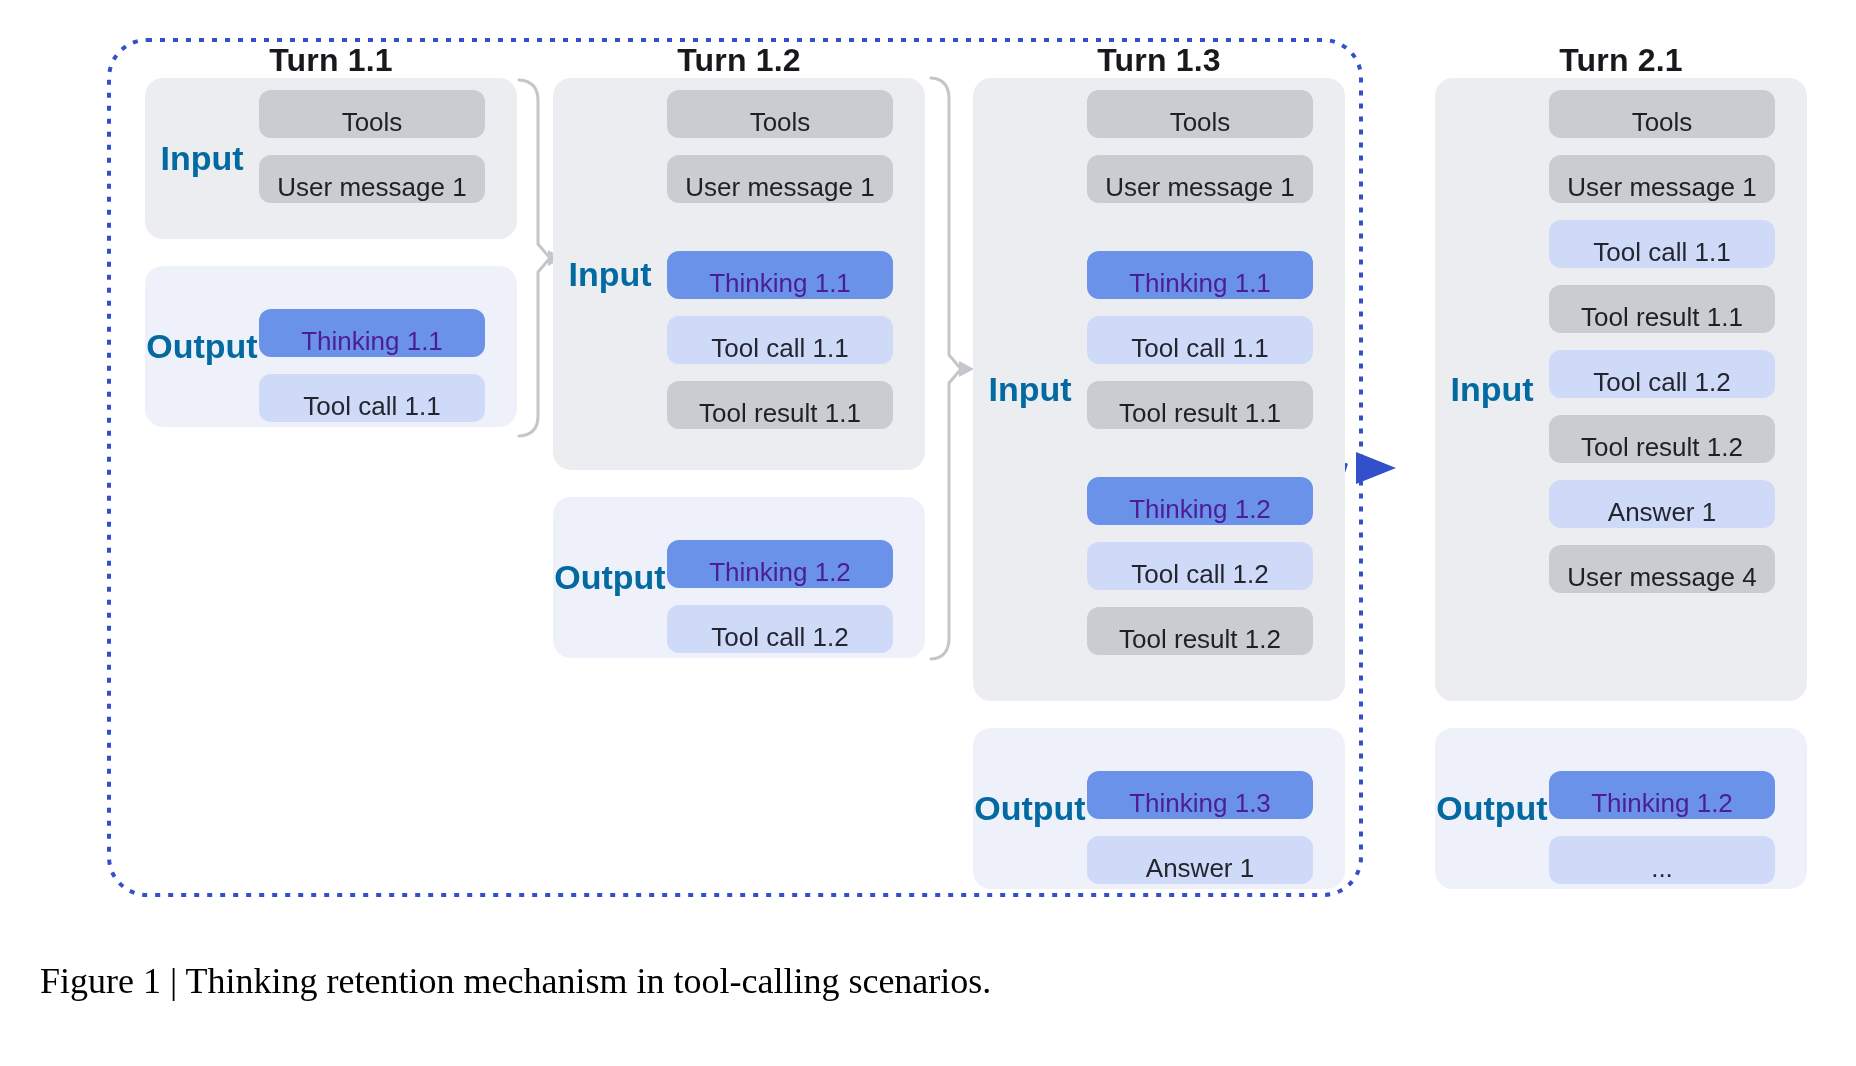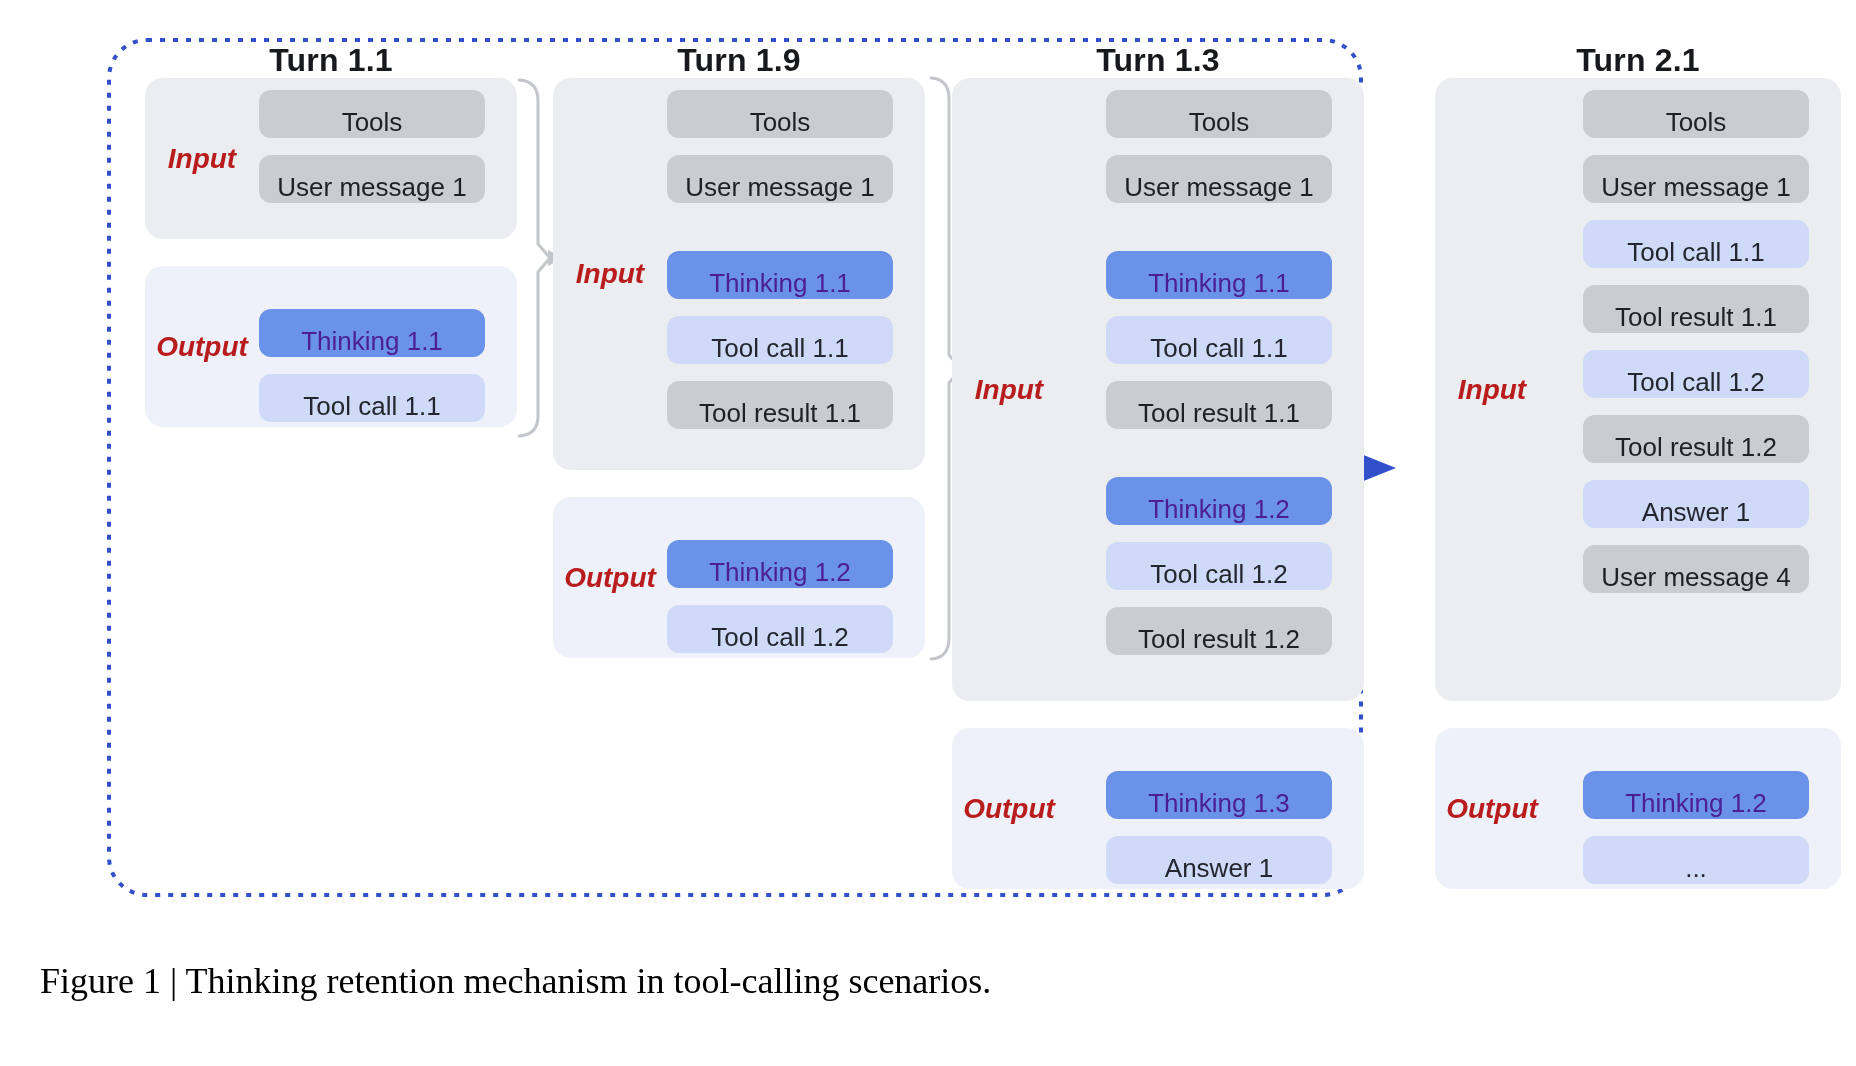--- a/index.html
+++ b/index.html
@@ -34,21 +34,21 @@
     position:absolute;top:42px;left:0;width:100%;
     text-align:center;font-size:32px;font-weight:600;color:#17191d;
     letter-spacing:.2px;
   }
   .section{position:absolute;left:0;width:100%;border-radius:18px;}
   .section.input{background:var(--input-bg);}
   .section.output{background:var(--output-bg);}
   .section-label{
     position:absolute;left:0;top:0;bottom:0;width:114px;
     display:flex;align-items:center;justify-content:center;
-    font-size:28px;font-weight:600;color:#b91c1c;font-style:italic;
+    font-size:34px;font-weight:600;color:#0369a1;
   }
   .rows{
     position:absolute;top:12px;right:32px;
     display:flex;flex-direction:column;gap:17px;
   }
   .box{
     width:226px;height:48px;border-radius:12px;
     display:flex;align-items:flex-end;justify-content:center;
     font-size:26px;font-weight:500;color:var(--ink);
   }
@@ -100,21 +100,21 @@
             <div class="box thinking">
     <span>Thinking 1.1</span>
   </div>
             <div class="box action">
     <span>Tool call 1.1</span>
   </div>
           </div>
     </div>
   </div>
       <div class="turn" style="left: 553px;">
-    <div class="turn-title">Turn 1.9</div>
+    <div class="turn-title">Turn 1.2</div>
     <div class="section input" style="top: 78px; height: 392px;">
       <div class="section-label">Input</div>
       <div class="rows">
             <div class="box context">
     <span>Tools</span>
   </div>
             <div class="box context">
     <span>User message 1</span>
   </div>
             <div class="box thinking">
@@ -133,21 +133,21 @@
       <div class="rows">
             <div class="box thinking">
     <span>Thinking 1.2</span>
   </div>
             <div class="box action">
     <span>Tool call 1.2</span>
   </div>
           </div>
     </div>
   </div>
-      <div class="turn" style="left: 952px; padding-left: 40px;">
+      <div class="turn" style="left: 973px;">
     <div class="turn-title">Turn 1.3</div>
     <div class="section input" style="top: 78px; height: 623px;">
       <div class="section-label">Input</div>
       <div class="rows">
             <div class="box context">
     <span>Tools</span>
   </div>
             <div class="box context">
     <span>User message 1</span>
   </div>
@@ -176,21 +176,21 @@
       <div class="rows">
             <div class="box thinking">
     <span>Thinking 1.3</span>
   </div>
             <div class="box action">
     <span>Answer 1</span>
   </div>
           </div>
     </div>
   </div>
-      <div class="turn" style="left: 1435px; padding-left: 34px;">
+      <div class="turn" style="left: 1435px;">
     <div class="turn-title">Turn 2.1</div>
     <div class="section input" style="top: 78px; height: 623px;">
       <div class="section-label">Input</div>
       <div class="rows">
             <div class="box context">
     <span>Tools</span>
   </div>
             <div class="box context">
     <span>User message 1</span>
   </div>

